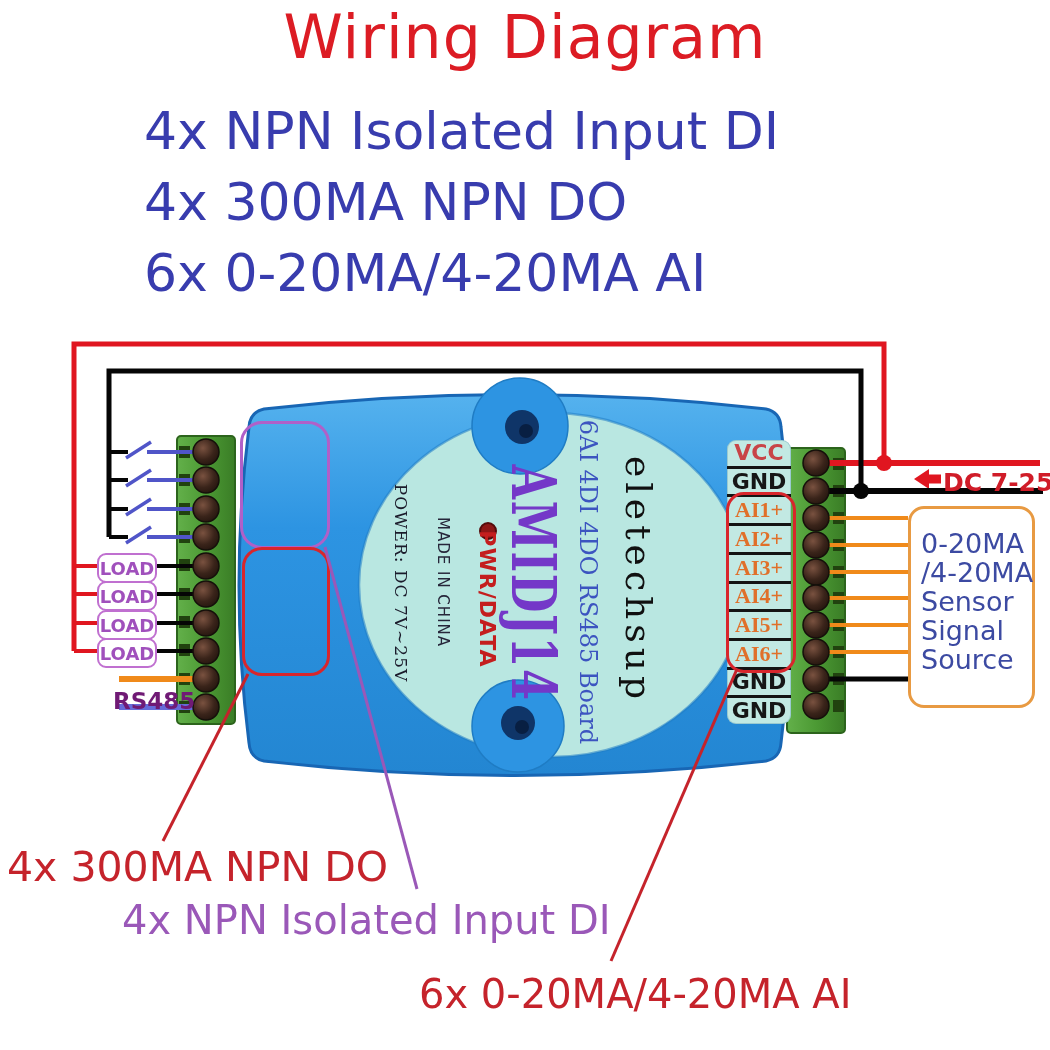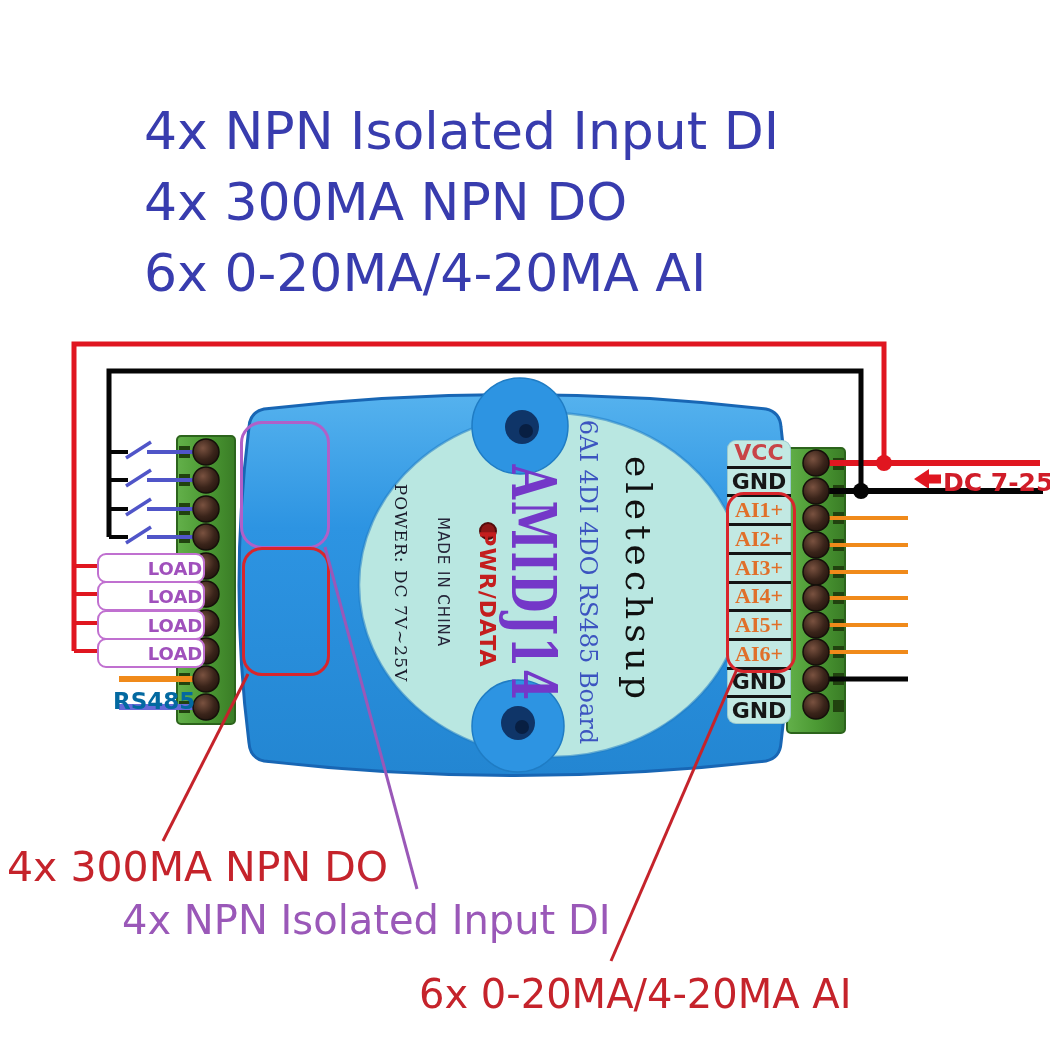--- a/index.html
+++ b/index.html
@@ -40,24 +40,24 @@
   
   .outline { border-radius:22px; background:transparent; }
   .box-di { left:240px; top:421px; width:84px; height:122px; border:3px solid #b060c8; }
   .box-do { left:242px; top:547px; width:82px; height:123px; border:3px solid #d8262c; border-radius:20px; }
   .box-ai { left:726px; top:492px; width:64px; height:175px; border:3px solid #d8262c; border-radius:18px; }
 
   
   .load {
     width:56px; height:26px; left:97px; background:#ffffff;
     border:2px solid #c070d0; border-radius:9px; color:#a050bc;
-    font-size:18px; font-weight:bold; display:flex; align-items:center; justify-content:center;padding-left:48px;
+    font-size:18px; font-weight:bold; display:flex; align-items:center; justify-content:center;
   }
   .load1 { top:553px; } .load2 { top:581px; } .load3 { top:610px; } .load4 { top:638px; }
-  .rs485 { left:113px; top:688px; font-size:23px; font-weight:bold; color:#0369a1; }
+  .rs485 { left:113px; top:688px; font-size:23px; font-weight:bold; color:#701a75; }
 
   
   .dc-label { left:943px; top:468px; font-size:25px; font-weight:bold; color:#d01c28; white-space:nowrap; }
   .sensor-box {
     left:908px; top:506px; width:127px; height:202px; background:#ffffff;
     border:3px solid #e89a42; border-radius:16px; box-sizing:border-box;
     padding:20px 0 0 10px; color:#3c4aa2; font-size:27px; line-height:29px; white-space:nowrap;
   }
 
   
@@ -216,20 +216,21 @@
         <circle cx="816" cy="545" r="13" fill="url(#screwGrad)"></circle>
       <circle cx="816" cy="572" r="13" fill="url(#screwGrad)"></circle>
         <circle cx="816" cy="598" r="13" fill="url(#screwGrad)"></circle>
       <circle cx="816" cy="625" r="13" fill="url(#screwGrad)"></circle>
         <circle cx="816" cy="652" r="13" fill="url(#screwGrad)"></circle>
       <circle cx="816" cy="679" r="13" fill="url(#screwGrad)"></circle>
         <circle cx="816" cy="706" r="13" fill="url(#screwGrad)"></circle>
     </g>
   </svg>
 
+  <div class="abs title z2">Wiring Diagram</div>
 
   <div class="abs features z2">
     <div>4x NPN Isolated Input DI</div>
     <div>4x 300MA NPN DO</div>
     <div>6x 0-20MA/4-20MA AI</div>
   </div>
 
 
   <div class="abs strip strip-right z2">
     <div class="row vcc">VCC</div>
@@ -255,20 +256,27 @@
   <div class="abs rot board-info z2">6AI 4DI 4DO RS485 Board</div>
   <div class="abs rot brand z2">eletechsup</div>
 
   <div class="abs load load1 z2">LOAD</div>
   <div class="abs load load2 z2">LOAD</div>
   <div class="abs load load3 z2">LOAD</div>
   <div class="abs load load4 z2">LOAD</div>
   <div class="abs rs485 z2">RS485</div>
 
   <div class="abs dc-label z2">DC 7-25V</div>
+  <div class="abs sensor-box z2">
+    <div>0-20MA</div>
+    <div>/4-20MA</div>
+    <div>Sensor</div>
+    <div>Signal</div>
+    <div>Source</div>
+  </div>
 
   <div class="abs note note-do z2">4x 300MA NPN DO</div>
   <div class="abs note note-di z2">4x NPN Isolated Input DI</div>
   <div class="abs note note-ai z2">6x 0-20MA/4-20MA AI</div>
 
   <svg class="layer z3" width="1050" height="1050" viewBox="0 0 1050 1050">
     <line x1="248" y1="674" x2="163" y2="841" stroke="#c5232b" stroke-width="3"></line>
     <line x1="325" y1="547" x2="417" y2="889" stroke="#9a58b8" stroke-width="3"></line>
     <line x1="737" y1="669" x2="611" y2="961" stroke="#c5232b" stroke-width="3"></line>
   </svg>

